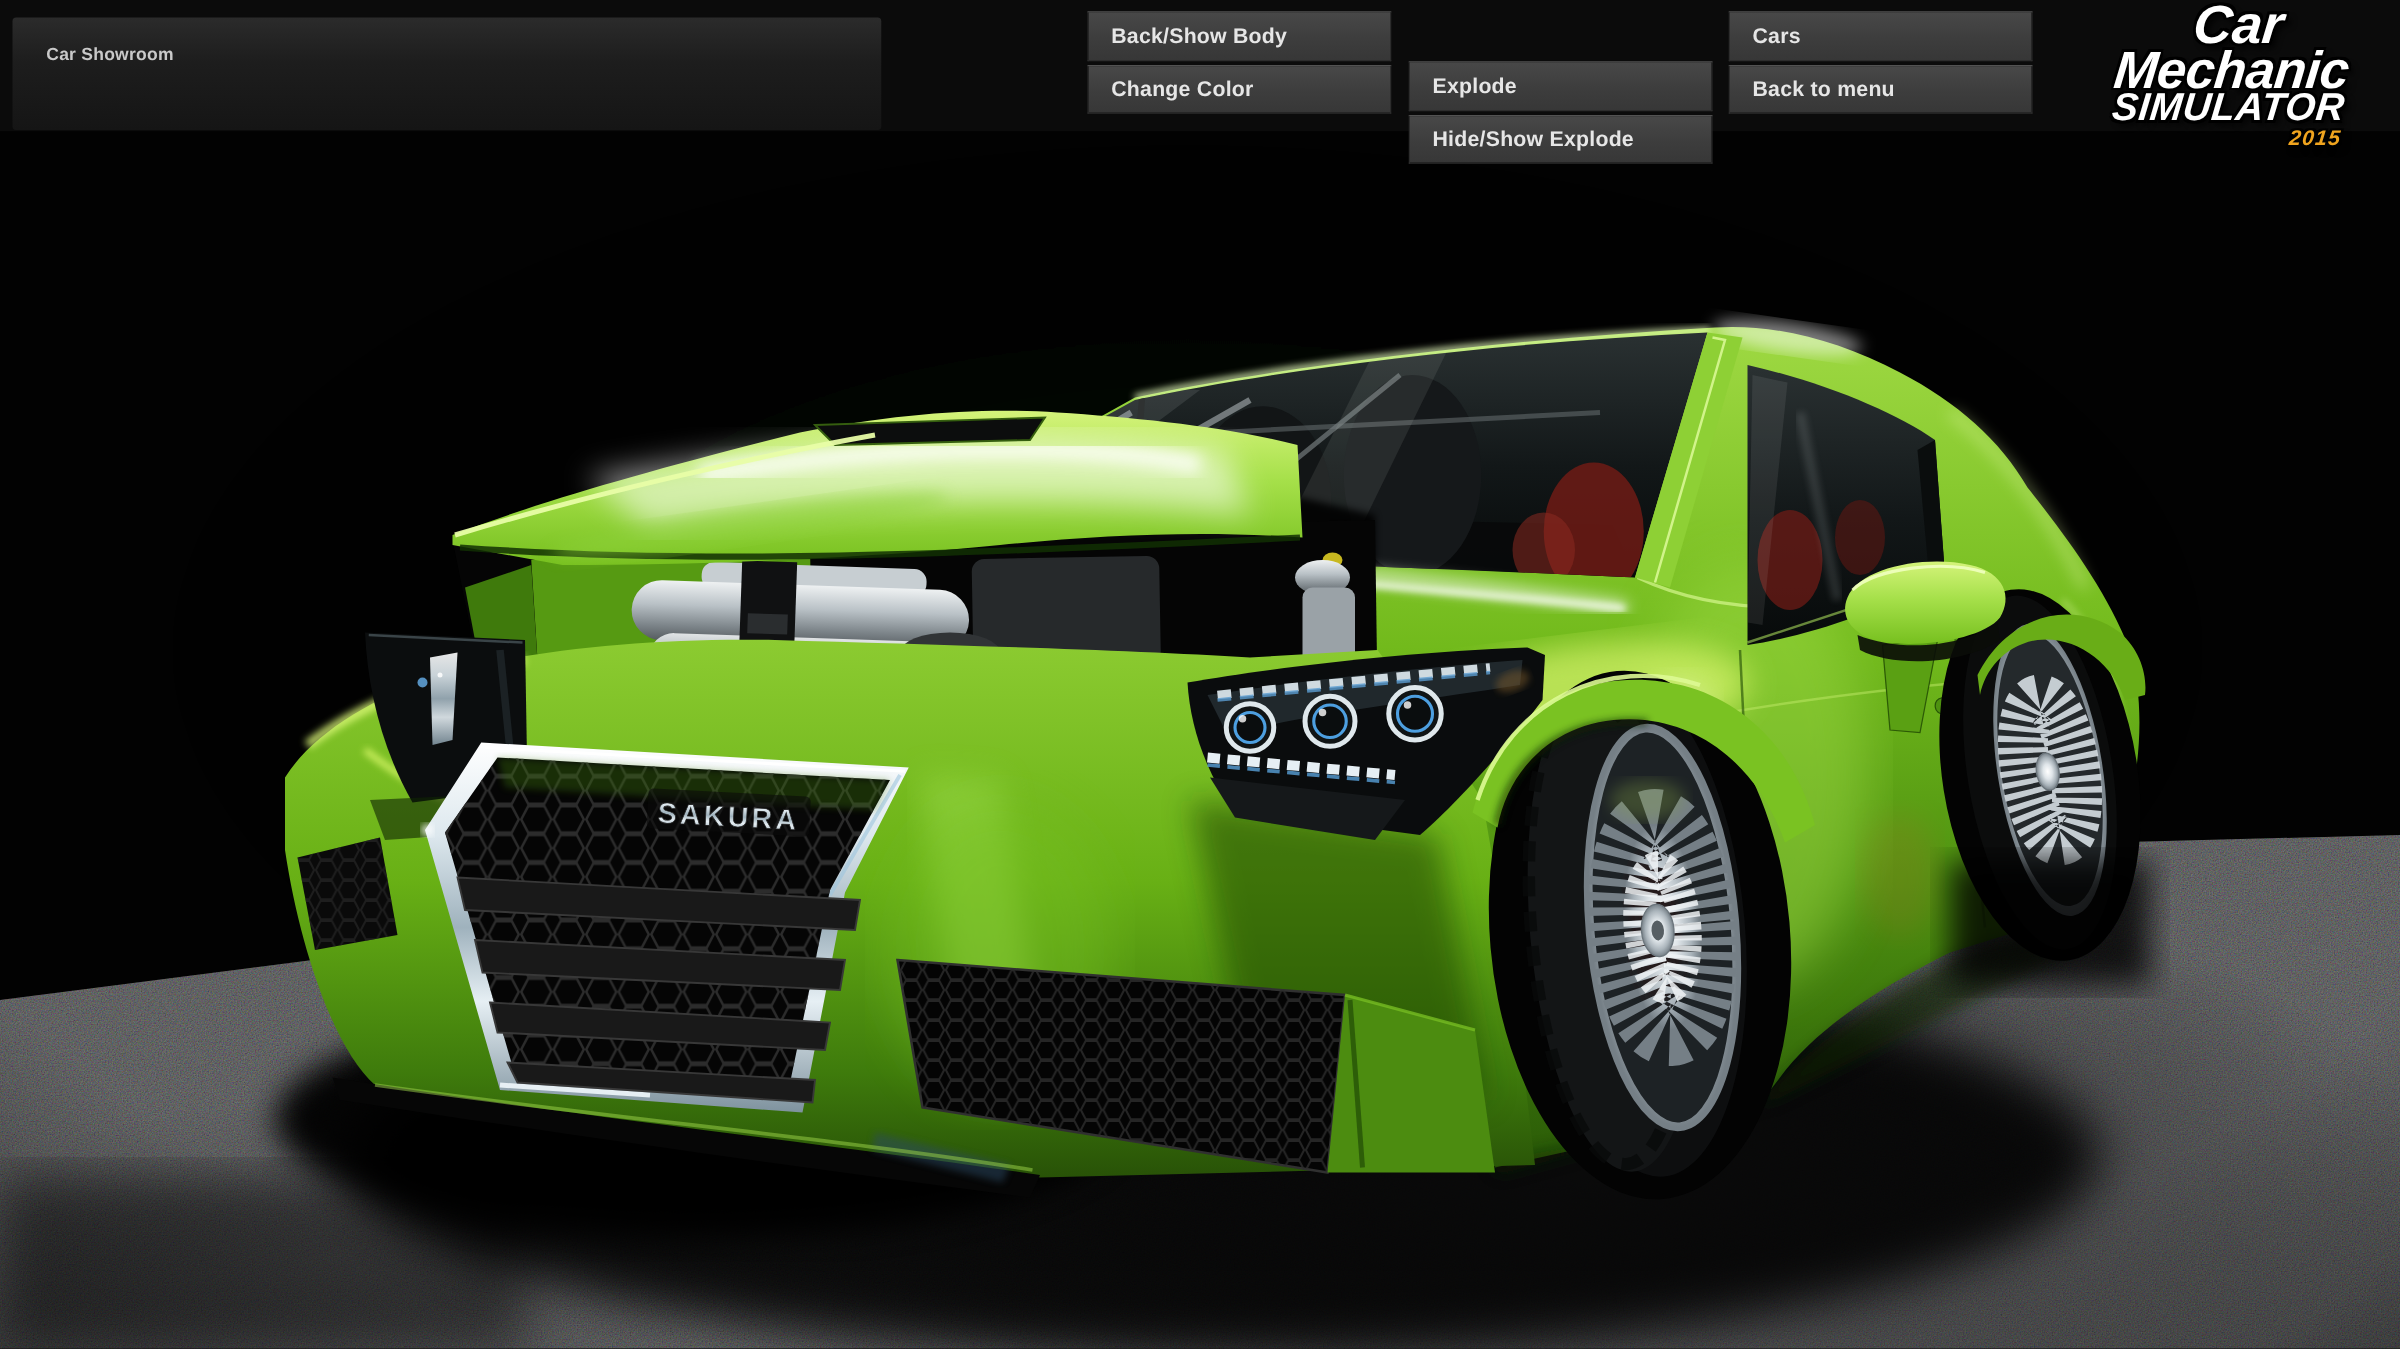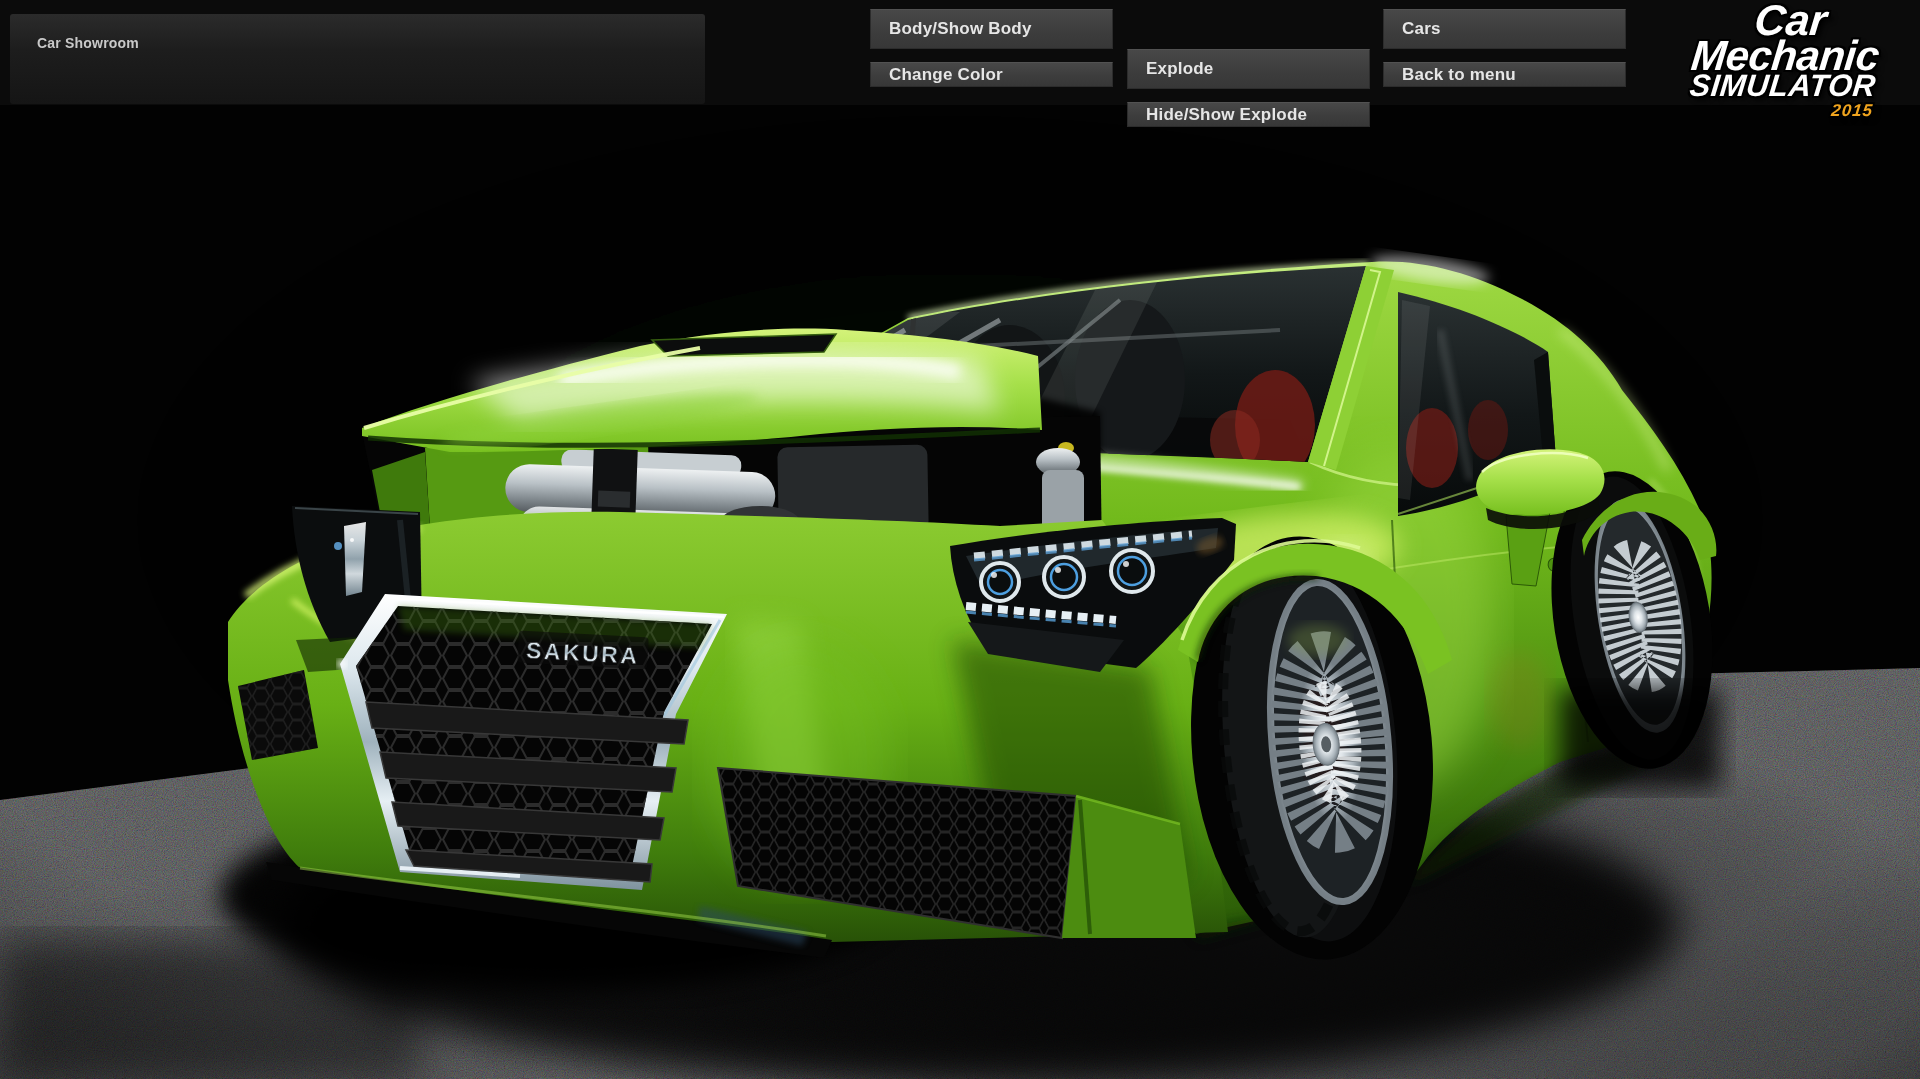--- a/index.html
+++ b/index.html
@@ -12,21 +12,21 @@
     background:linear-gradient(180deg,#2b2b2b 0%,#1d1d1d 40%,#151515 100%);}
   .breadcrumb{position:absolute;left:27px;top:21px;font-size:14px;font-weight:bold;color:#c9c9c9;
     letter-spacing:.2px;}
   .page-title{position:absolute;left:25px;top:39px;font-size:31px;font-weight:400;color:#f2f2f2;
     letter-spacing:.3px;white-space:nowrap;}
   .ui-btn{position:absolute;width:243px;height:40px;box-sizing:border-box;cursor:pointer;
     background:linear-gradient(180deg,#484848 0%,#3d3d3d 55%,#373737 100%);
     border:1px solid #2c2c2c;border-top-color:#525252;
     color:#e6e6e6;font-family:"Liberation Sans",sans-serif;font-size:17px;font-weight:700;
     text-align:left;padding:0 0 0 18px;letter-spacing:.2px;}
-  .r1{top:9px;} .r2{top:62px;height:25px;}
+  .r1{top:9px;} .r2{top:52px;height:39px;}
   .c1{left:870px;} .c2{left:1127px;margin-top:40px;} .c3{left:1383px;}
   
   .logo{position:absolute;right:42px;top:2px;text-align:right;color:#fff;font-weight:bold;
     font-style:italic;line-height:.84;transform:skewX(-6deg);z-index:11;}
   .logo div{text-shadow:2px 0 0 #000,-2px 0 0 #000,0 2px 0 #000,0 -2px 0 #000,
      2px 2px 0 #000,-2px -2px 0 #000,2px -2px 0 #000,-2px 2px 0 #000,4px 4px 5px rgba(0,0,0,.9);}
   .logo-l1{font-size:43px;padding-right:56px;}
   .logo-l2{font-size:42px;letter-spacing:-.5px;}
   .logo-l3{font-size:31px;letter-spacing:.5px;}
   .logo-year{font-size:17px;color:#f0a41e;margin-top:5px;letter-spacing:1px;}
@@ -354,21 +354,21 @@
   </g>
 
   <rect x="0" y="0" width="1920" height="1079" fill="url(#gVig)"></rect>
 </svg>
 
 <div class="topbar">
   <div class="title-panel">
     <div class="breadcrumb">Car Showroom</div>
   </div>
 
-  <button class="ui-btn r1 c1">Body/Show Body</button>
+  <button class="ui-btn r1 c1">Back/Show Body</button>
   <button class="ui-btn r1 c2">Explode</button>
   <button class="ui-btn r1 c3">Cars</button>
   <button class="ui-btn r2 c1">Change Color</button>
   <button class="ui-btn r2 c2">Hide/Show Explode</button>
   <button class="ui-btn r2 c3">Back to menu</button>
 </div>
 
 <div class="logo">
   <div class="logo-l1">Car</div>
   <div class="logo-l2">Mechanic</div>

